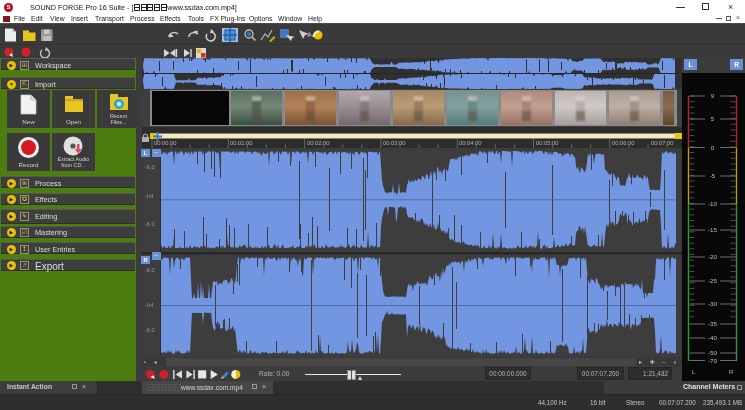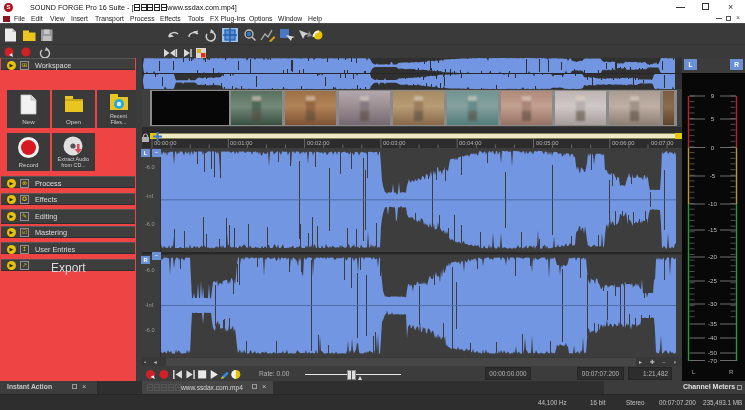--- a/index.html
+++ b/index.html
@@ -88,26 +88,31 @@
   <path d="M1 1l5.5 4L1 9zM12.5 1L7 5l5.5 4z" fill="#d8d8d8"></path>
       <path d="M13.5 1v8" stroke="#d8d8d8" stroke-width="1.3"></path>
   <path d="M21 1l6 4-6 4z" fill="#d8d8d8"></path>
       <path d="M28 1v8" stroke="#d8d8d8" stroke-width="1.4"></path>
   <rect x="33" y="0" width="10" height="10" fill="#d8d8d8"></rect>
       <rect x="34" y="1" width="4" height="4" fill="#e8b018"></rect>
       <rect x="38" y="5" width="4.5" height="4.5" fill="#e03018"></rect>
  </svg>
 </div>
 
-<div class="abs" style="left:0;top:58px;width:142px;height:323px;background:#ef4444;border-right:5px solid #3b82f6">
+<div class="abs" style="left:0;top:58px;width:142px;height:323px;background:#4d7c0f;border-right:5px solid #3b82f6">
 <div style="position:absolute;left:1px;top:0px;width:134px;height:12px;background:#3e3e3e;border-top:1px solid #565656;border-bottom:1px solid #2e2e2e">
       <div class="ycirc" style="left:6px;top:1.5px">▶</div>
       <div class="sqic">⊞</div>
       <div style="position:absolute;left:34px;top:1.5px;font-size:7.3px;color:#dcdcdc">Workspace</div>
     </div>
+    <div style="position:absolute;left:1px;top:19px;width:134px;height:12px;background:#3e3e3e;border-top:1px solid #565656;border-bottom:1px solid #2e2e2e">
+      <div class="ycirc" style="left:6px;top:1.5px">▼</div>
+      <div class="sqic">⇱</div>
+      <div style="position:absolute;left:34px;top:1.5px;font-size:7.3px;color:#dcdcdc">Import</div>
+    </div>
     <div style="position:absolute;left:1px;top:118px;width:134px;height:12px;background:#3e3e3e;border-top:1px solid #565656;border-bottom:1px solid #2e2e2e">
       <div class="ycirc" style="left:6px;top:1.5px">▶</div>
       <div class="sqic">⊗</div>
       <div style="position:absolute;left:34px;top:1.5px;font-size:7.3px;color:#dcdcdc">Process</div>
     </div>
     <div style="position:absolute;left:1px;top:134.5px;width:134px;height:12px;background:#3e3e3e;border-top:1px solid #565656;border-bottom:1px solid #2e2e2e">
       <div class="ycirc" style="left:6px;top:1.5px">▶</div>
       <div class="sqic">✪</div>
       <div style="position:absolute;left:34px;top:1.5px;font-size:7.3px;color:#dcdcdc">Effects</div>
     </div>
@@ -122,21 +127,21 @@
       <div style="position:absolute;left:34px;top:1.5px;font-size:7.3px;color:#dcdcdc">User Entries</div>
     </div>
     <div style="position:absolute;left:1px;top:167.5px;width:134px;height:12px;background:#3e3e3e;border-top:1px solid #565656;border-bottom:1px solid #2e2e2e">
       <div class="ycirc" style="left:6px;top:1.5px">▶</div>
       <div class="sqic">☑</div>
       <div style="position:absolute;left:34px;top:1.5px;font-size:7.3px;color:#dcdcdc">Mastering</div>
     </div>
     <div style="position:absolute;left:1px;top:200.5px;width:134px;height:12px;background:#3e3e3e;border-top:1px solid #565656;border-bottom:1px solid #2e2e2e">
       <div class="ycirc" style="left:6px;top:1.5px">▶</div>
       <div class="sqic">↗</div>
-      <div style="position:absolute;left:50px;top:1.5px;font-size:12px;color:#dcdcdc">Export</div>
+      <div style="position:absolute;left:34px;top:1.5px;font-size:10px;color:#dcdcdc">Export</div>
     </div>
 <div style="position:absolute;left:7px;top:32px;width:43px;height:38px;background:#3a3a3a">
       <svg style="position:absolute;left:13px;top:4px" width="17" height="21">
         <path d="M1 1h10l5 5v14H1z" fill="#f2f2f2" stroke="#c8c8c8" stroke-width="0.8"></path>
         <path d="M11 1v5h5" fill="#d8d8d8" stroke="#b0b0b0" stroke-width="0.8"></path>
       </svg>
       <div style="position:absolute;left:0;right:0;bottom:2px;text-align:center;font-size:6.2px;color:#d0d0d0;line-height:1.1">New</div>
     </div>
     <div style="position:absolute;left:52px;top:32px;width:43px;height:38px;background:#3a3a3a">
       <svg style="position:absolute;left:12px;top:5px" width="20" height="18">

